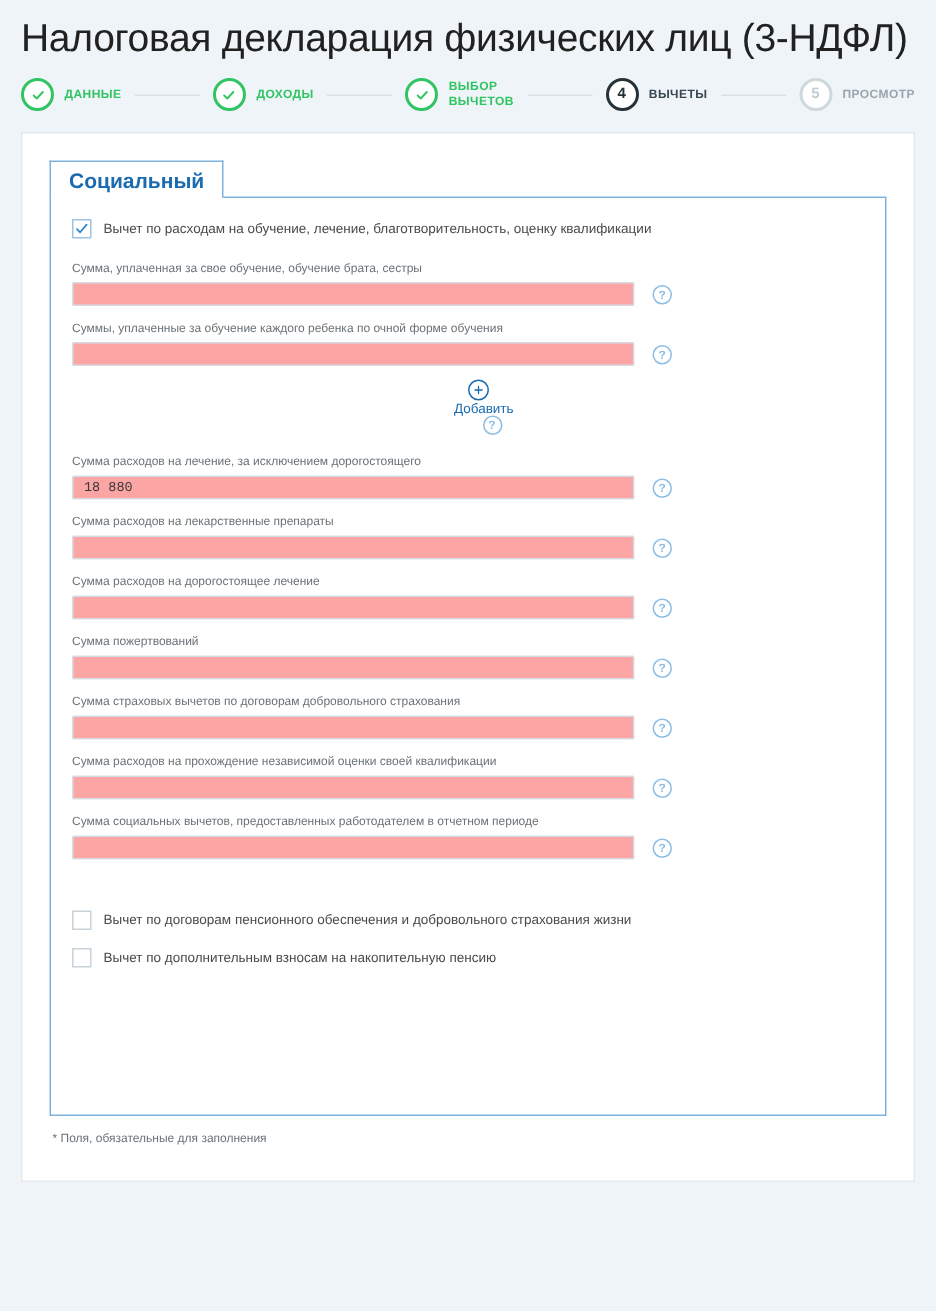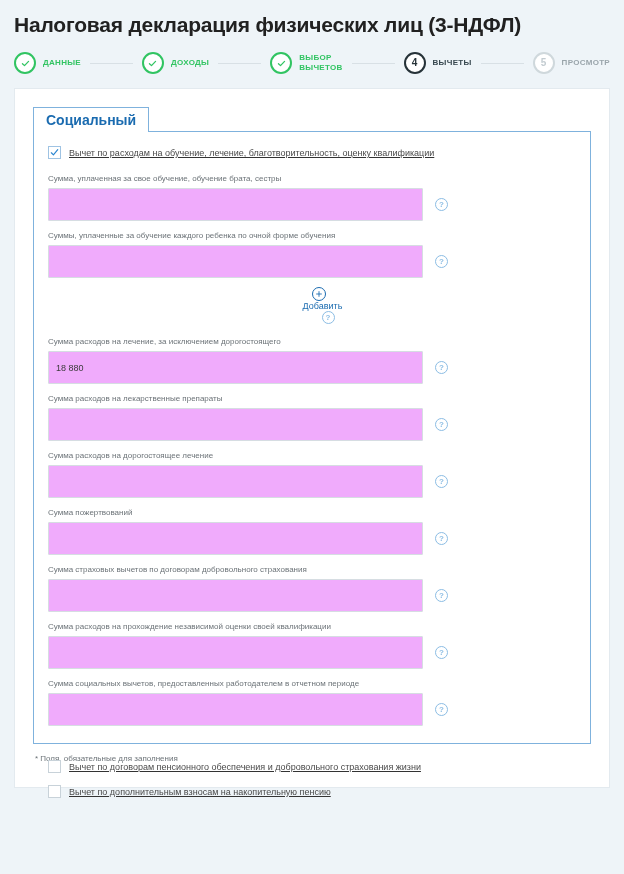--- a/index.html
+++ b/index.html
@@ -19,22 +19,22 @@
     width: 624px;
     height: 874px;
     box-sizing: border-box;
   }
 
   
   .header {
     padding: 12px 14px 0 14px;
   }
   .page-title {
-    font-size: 21px;
-    font-weight: bold;
+    font-size: 26px;
+    font-weight: normal;
     color: #212121;
     letter-spacing: -0.2px;
     line-height: 26px;
     margin: 0;
     white-space: nowrap;
   }
 
   
   .stepper {
     display: flex;
@@ -141,24 +141,23 @@
     height: 613px;
     box-sizing: border-box;
     padding: 14px 0 0 0;
     position: relative;
     background: #ffffff;
   }
 
   
   .chk-row {
     display: flex;
-    align-items: flex-end;
+    align-items: flex-start;
     padding-left: 14px;
     margin-bottom: 10px;
-    text-decoration: underline;
   }
   .chk {
     width: 13px;
     height: 13px;
     border: 1px solid #9fc3e3;
     box-sizing: border-box;
     background: #ffffff;
     flex: 0 0 auto;
     display: flex;
     align-items: center;
@@ -188,29 +187,29 @@
     font-size: 8px;
     color: #6b7277;
     line-height: 11px;
     margin-bottom: 4px;
   }
   .field-row {
     display: flex;
     align-items: center;
   }
   .input {
-    height: 33px;
+    height: 16px;
     border: 1px solid #d6dde2;
-    background: #f0abfc;
+    background: #fca5a5;
     box-sizing: border-box;
     font-size: 9px;
     color: #3b3b3b;
     padding: 0 7px;
     line-height: 20px;
-    font-family: Liberation Sans, sans-serif;
+    font-family: Liberation Mono, monospace;
     border-radius: 1px;
     flex: 0 0 auto;
   }
   .w-a { width: 375px; }
   .w-b { width: 375px; }
   .help {
     width: 13px;
     height: 13px;
     border-radius: 50%;
     border: 1px solid #8cbde4;

